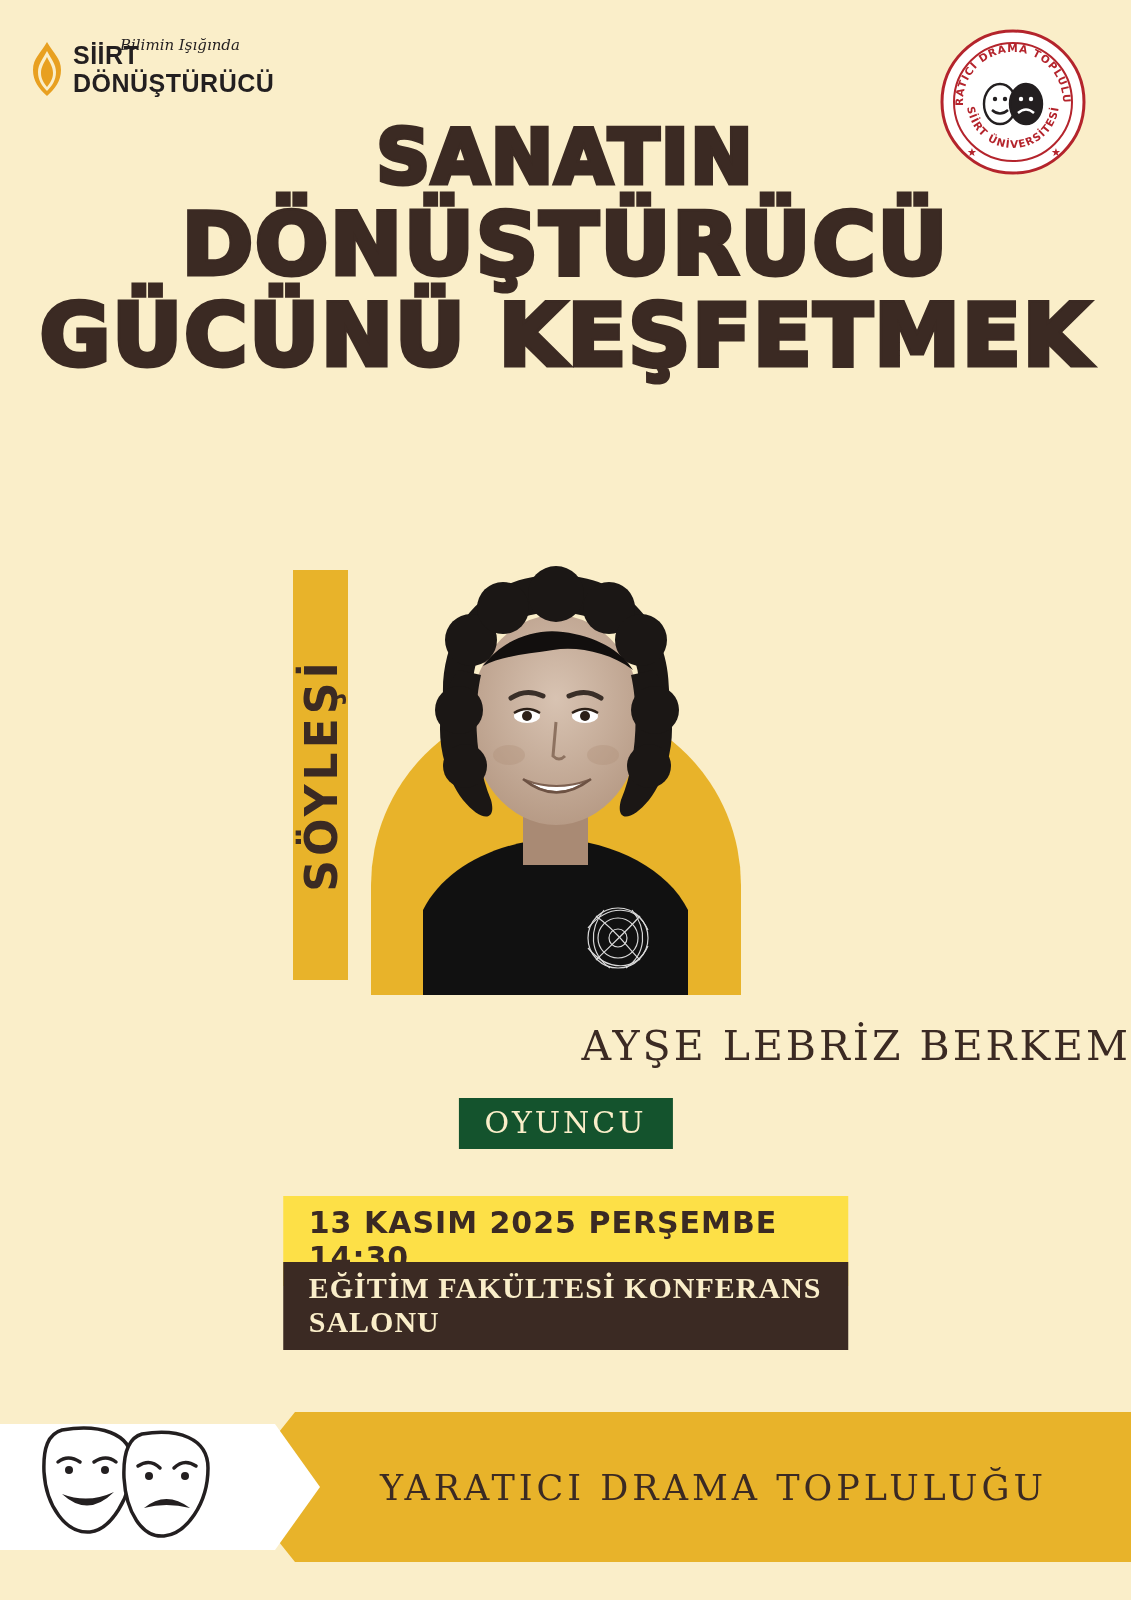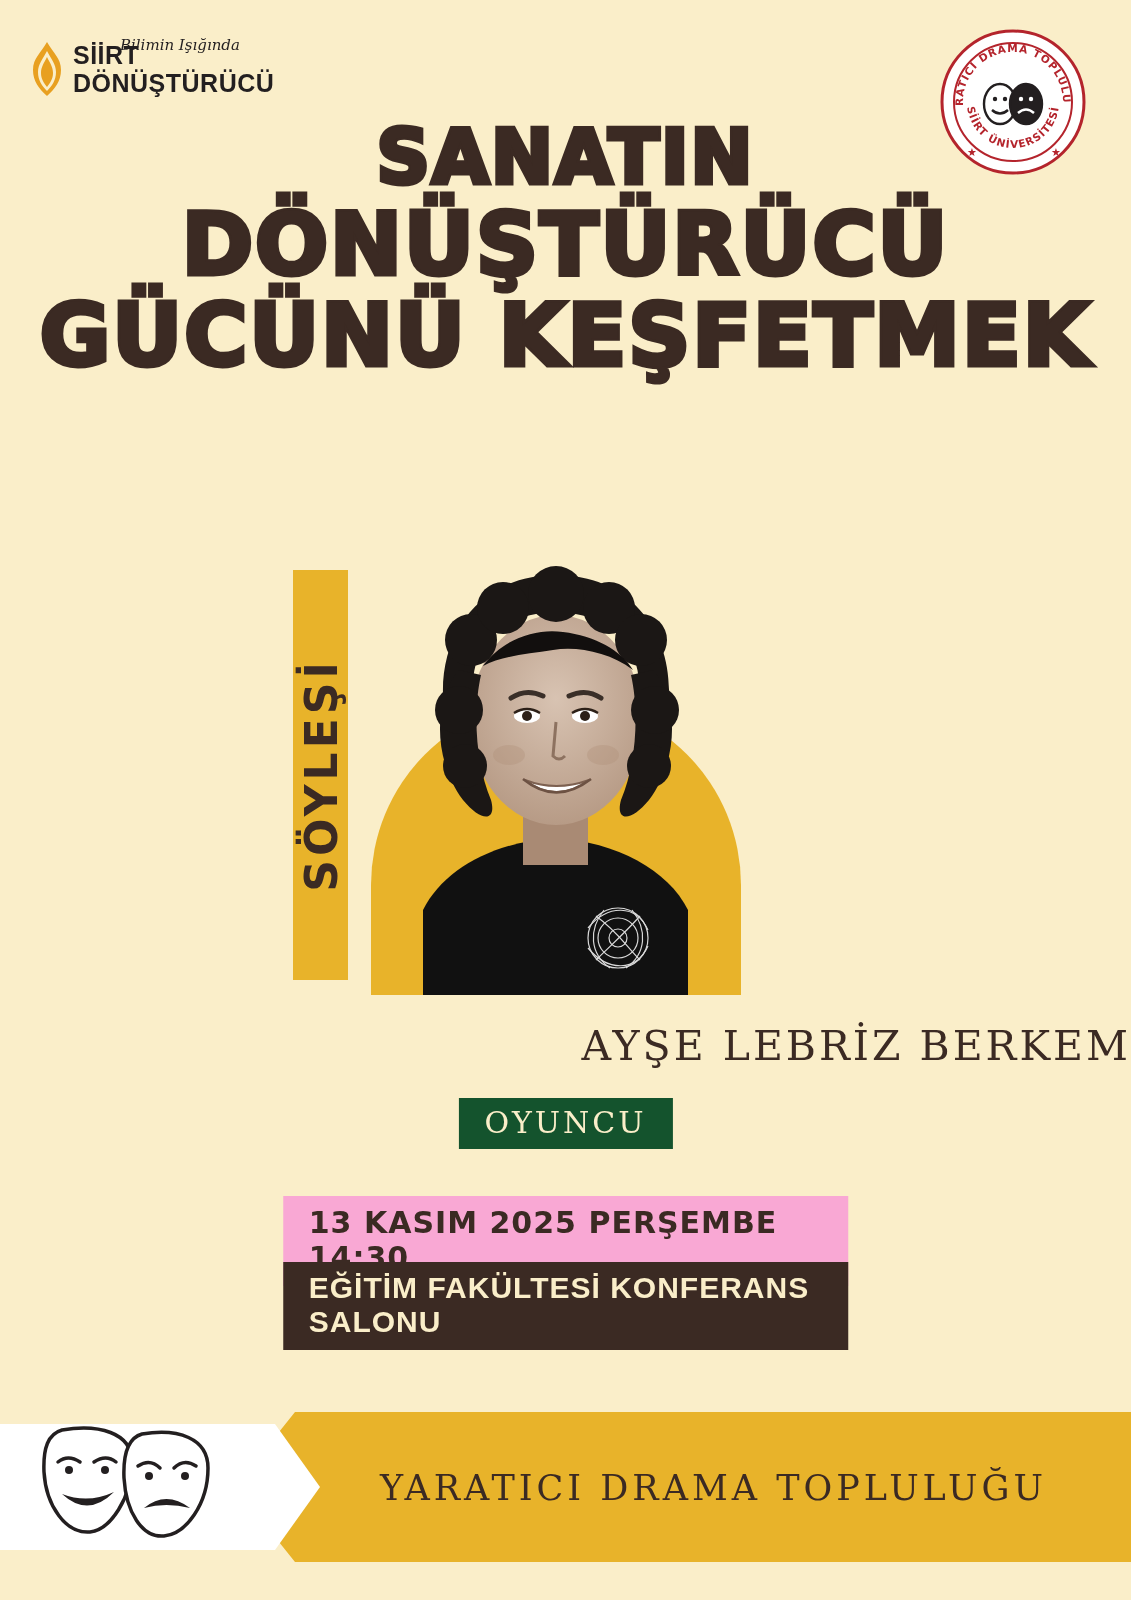--- a/index.html
+++ b/index.html
@@ -171,36 +171,36 @@
     letter-spacing: 3px;
     padding: 7px 26px 9px;
   }
 
   
   .date-bar {
     position: absolute;
     top: 1196px;
     left: 50%;
     transform: translateX(-50%);
-    background: #f9a8d4;
+    background: #fde047;
     color: #3b2a23;
     font-family: "DejaVu Sans", sans-serif;
     font-weight: bold;
     font-size: 30px;
     letter-spacing: 1px;
     padding: 9px 26px 11px;
   }
   .venue-bar {
     position: absolute;
     top: 1262px;
     left: 50%;
     transform: translateX(-50%);
     background: #3b2a23;
     color: #faeec9;
-    font-family: Liberation Sans, sans-serif;
+    font-family: Liberation Serif, serif;
     font-weight: bold;
     font-size: 30px;
     letter-spacing: 1px;
     padding: 9px 26px 11px;
   }
 
   
   .footer {
     position: absolute;
     left: 0;

